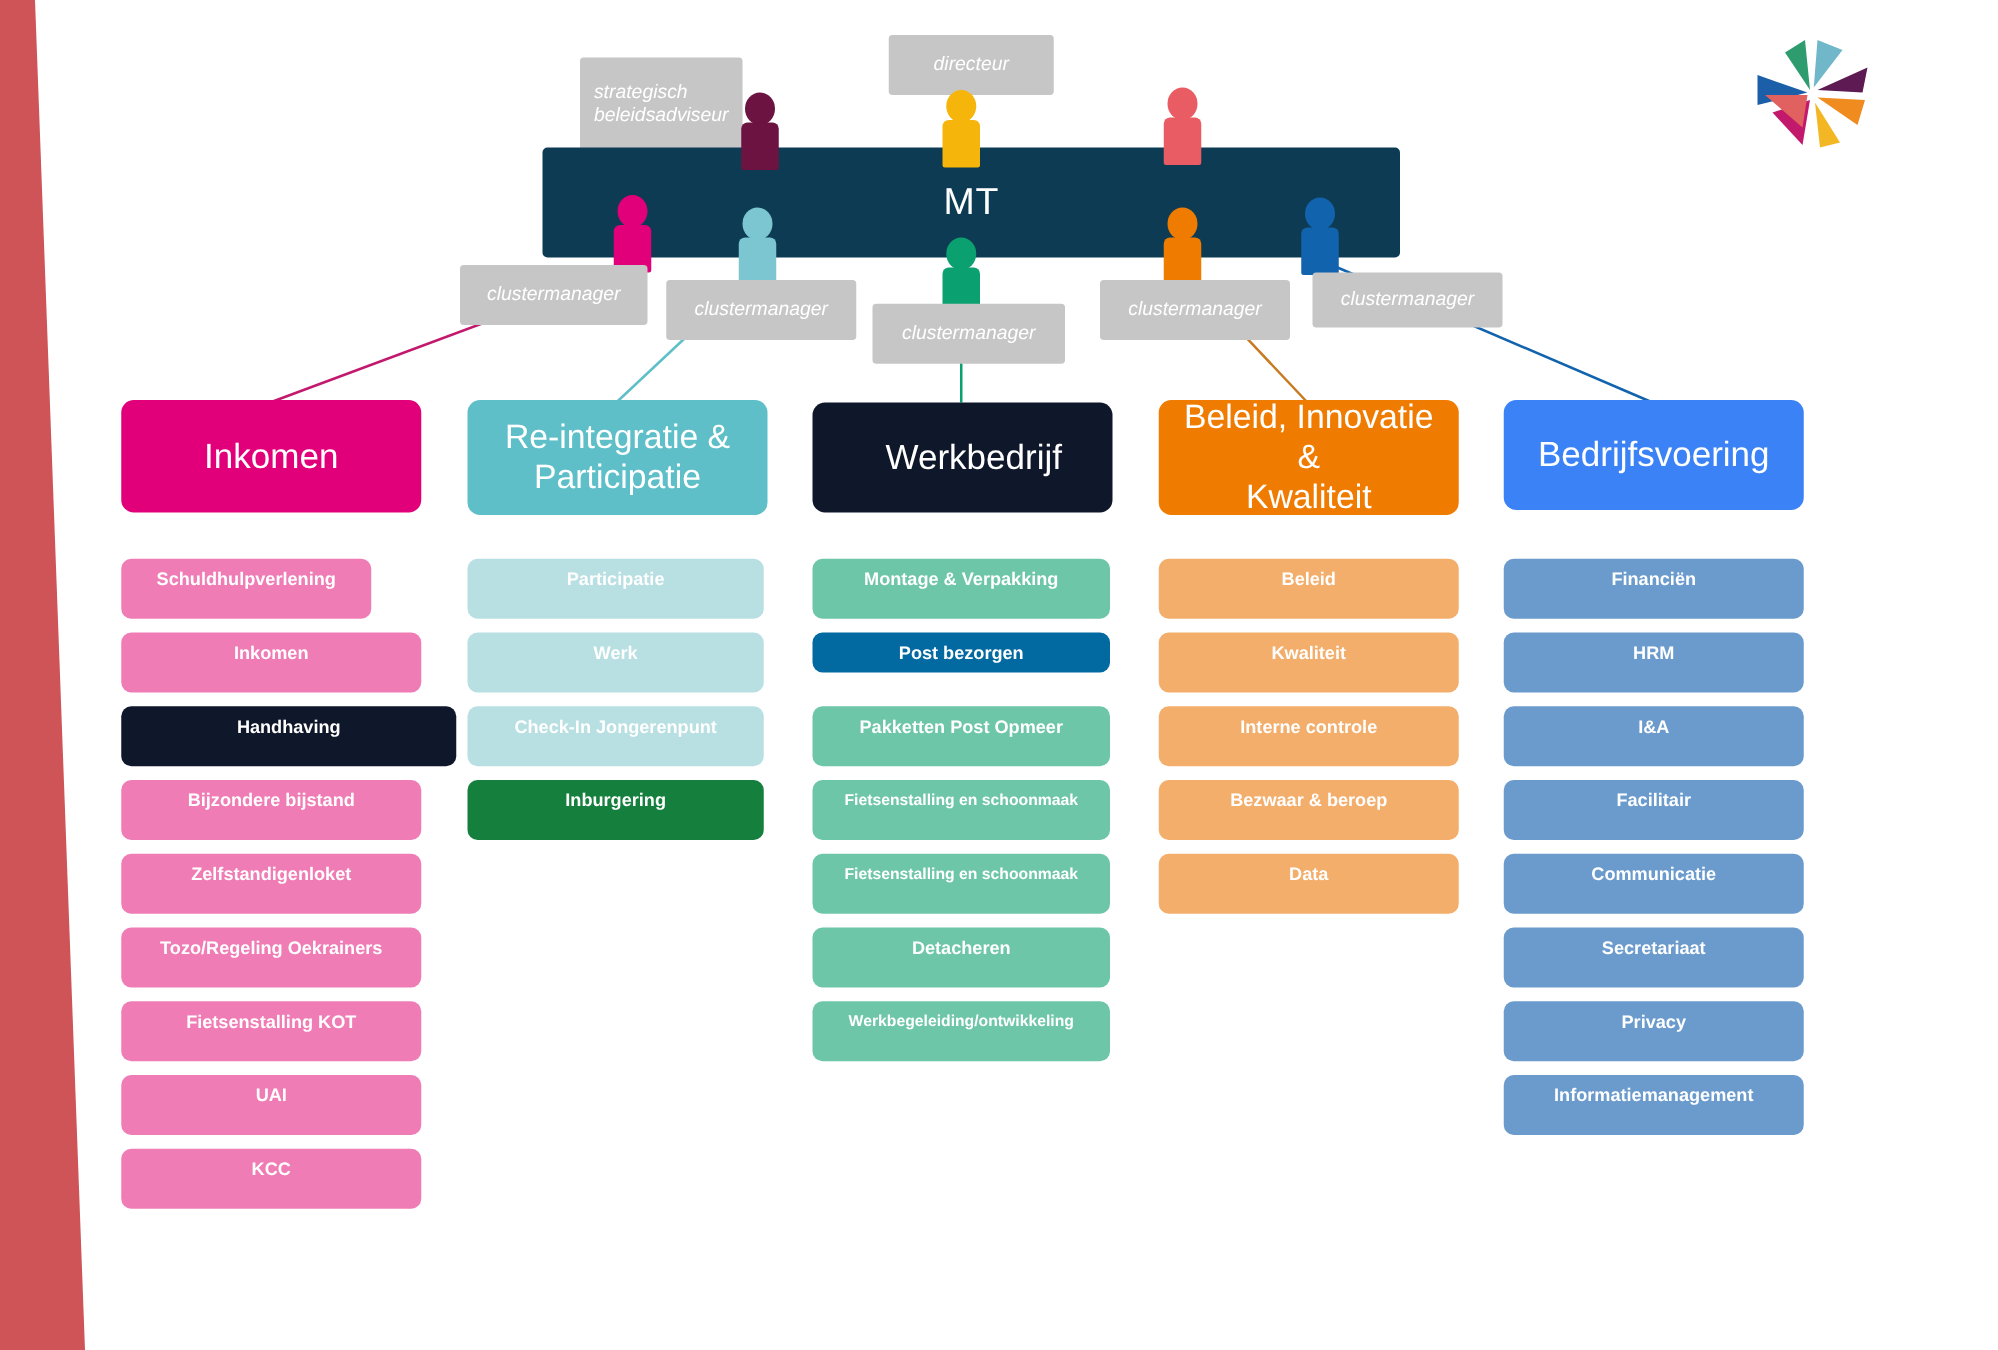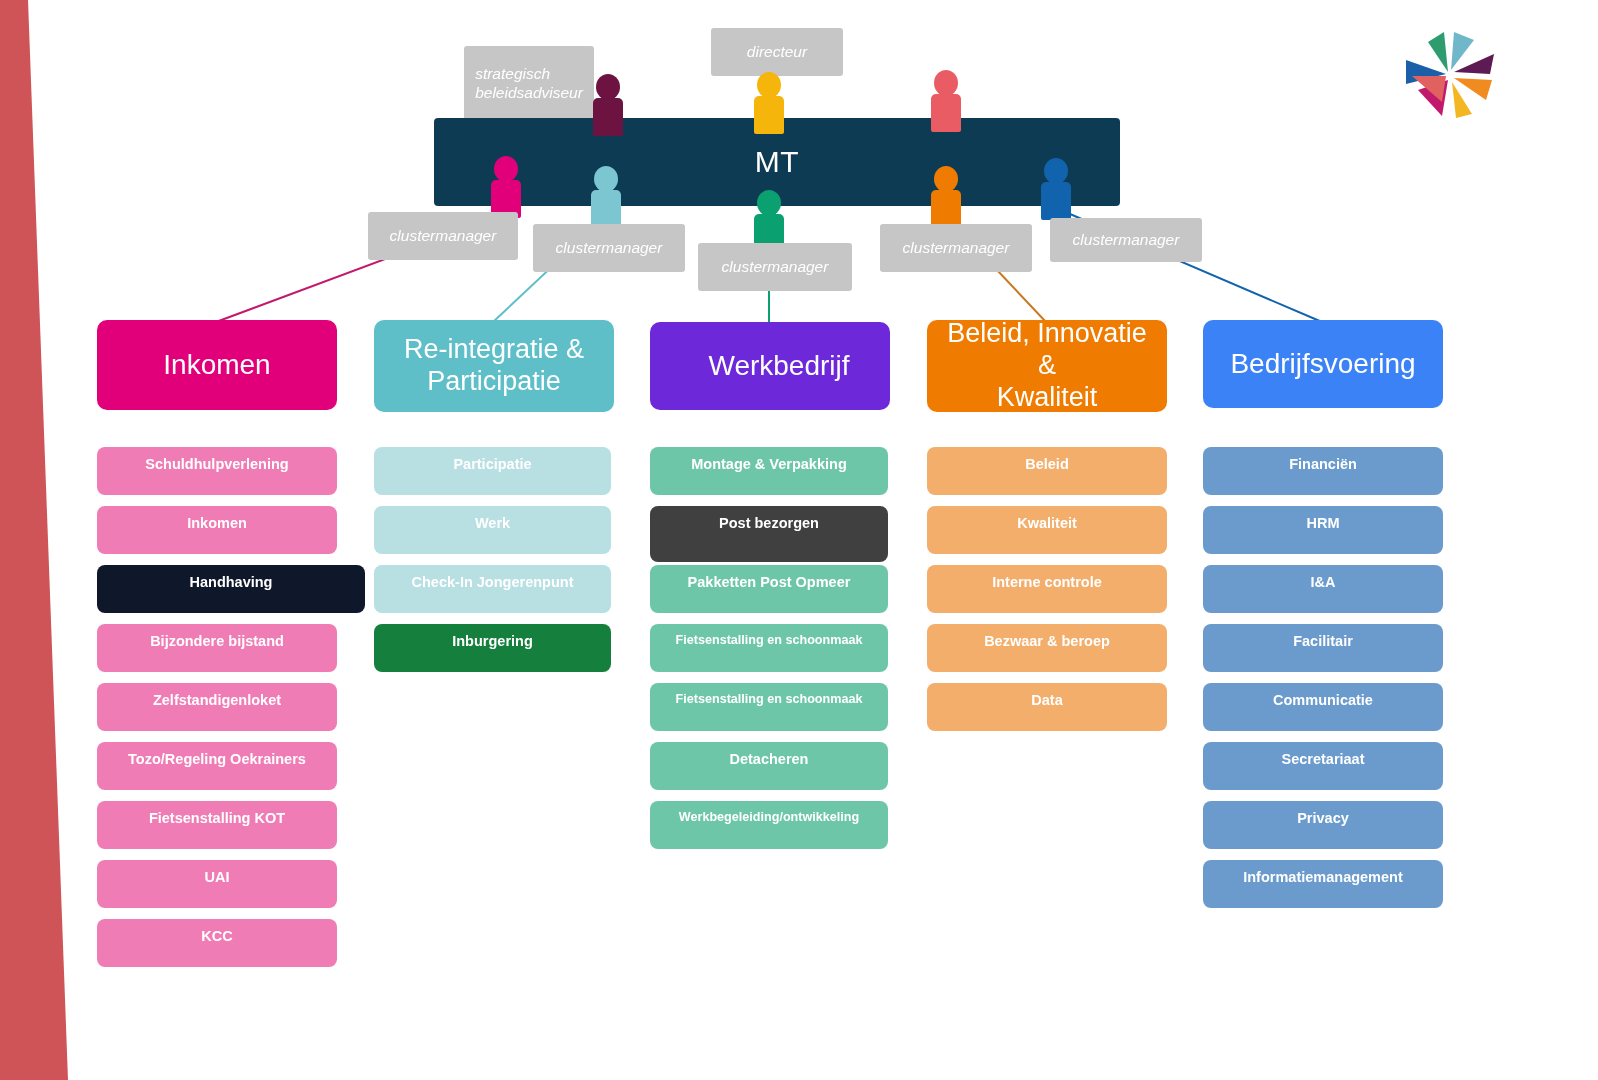--- a/index.html
+++ b/index.html
@@ -256,21 +256,21 @@
   </div>
 
   <div class="role-tag" style="left:1050px; top:218px; width:152px; height:44px;">
     <span>clustermanager</span>
   </div>
 
   <div id="columns-layer">
       <div class="col-header" style="left: 97px; top: 320px; width: 240px; height: 90px; background: rgb(226, 0, 122);">
         <span style="white-space: pre-line;">Inkomen</span>
       </div>
-      <div class="chip" style="left: 97px; top: 447px; width: 240px; height: 48px; background: rgb(240, 124, 181);">
+      <div class="chip" style="left: 97px; top: 447px; width: 200px; height: 48px; background: rgb(240, 124, 181);">
         <span>Schuldhulpverlening</span>
       </div>
       <div class="chip" style="left: 97px; top: 506px; width: 240px; height: 48px; background: rgb(240, 124, 181);">
         <span>Inkomen</span>
       </div>
       <div class="chip" style="left: 97px; top: 565px; width: 268px; height: 48px; background: #0f172a;">
         <span>Handhaving</span>
       </div>
       <div class="chip" style="left: 97px; top: 624px; width: 240px; height: 48px; background: rgb(240, 124, 181);">
         <span>Bijzondere bijstand</span>
@@ -299,27 +299,27 @@
       </div>
       <div class="chip" style="left: 374px; top: 506px; width: 237px; height: 48px; background: rgb(184, 223, 226);">
         <span>Werk</span>
       </div>
       <div class="chip" style="left: 374px; top: 565px; width: 237px; height: 48px; background: rgb(184, 223, 226);">
         <span>Check-In Jongerenpunt</span>
       </div>
       <div class="chip" style="left: 374px; top: 624px; width: 237px; height: 48px; background: #15803d;">
         <span>Inburgering</span>
       </div>
-      <div class="col-header" style="left: 650px; top: 322px; width: 240px; height: 88px; background: #6d28d9; padding-left: 28px;">
+      <div class="col-header" style="left: 650px; top: 322px; width: 240px; height: 88px; background: #0f172a; padding-left: 28px;">
         <span style="white-space: pre-line;">Werkbedrijf</span>
       </div>
       <div class="chip" style="left: 650px; top: 447px; width: 238px; height: 48px; background: rgb(110, 198, 168);">
         <span>Montage &amp; Verpakking</span>
       </div>
-      <div class="chip" style="left: 650px; top: 506px; width: 238px; height: 56px; background: #404040;">
+      <div class="chip" style="left: 650px; top: 506px; width: 238px; height: 32px; background: #0369a1;">
         <span>Post bezorgen</span>
       </div>
       <div class="chip" style="left: 650px; top: 565px; width: 238px; height: 48px; background: rgb(110, 198, 168);">
         <span>Pakketten Post Opmeer</span>
       </div>
       <div class="chip" style="left: 650px; top: 624px; width: 238px; height: 48px; background: rgb(110, 198, 168);">
         <span style="font-size: 12.6px;">Fietsenstalling en schoonmaak</span>
       </div>
       <div class="chip" style="left: 650px; top: 683px; width: 238px; height: 48px; background: rgb(110, 198, 168);">
         <span style="font-size: 12.6px;">Fietsenstalling en schoonmaak</span>

